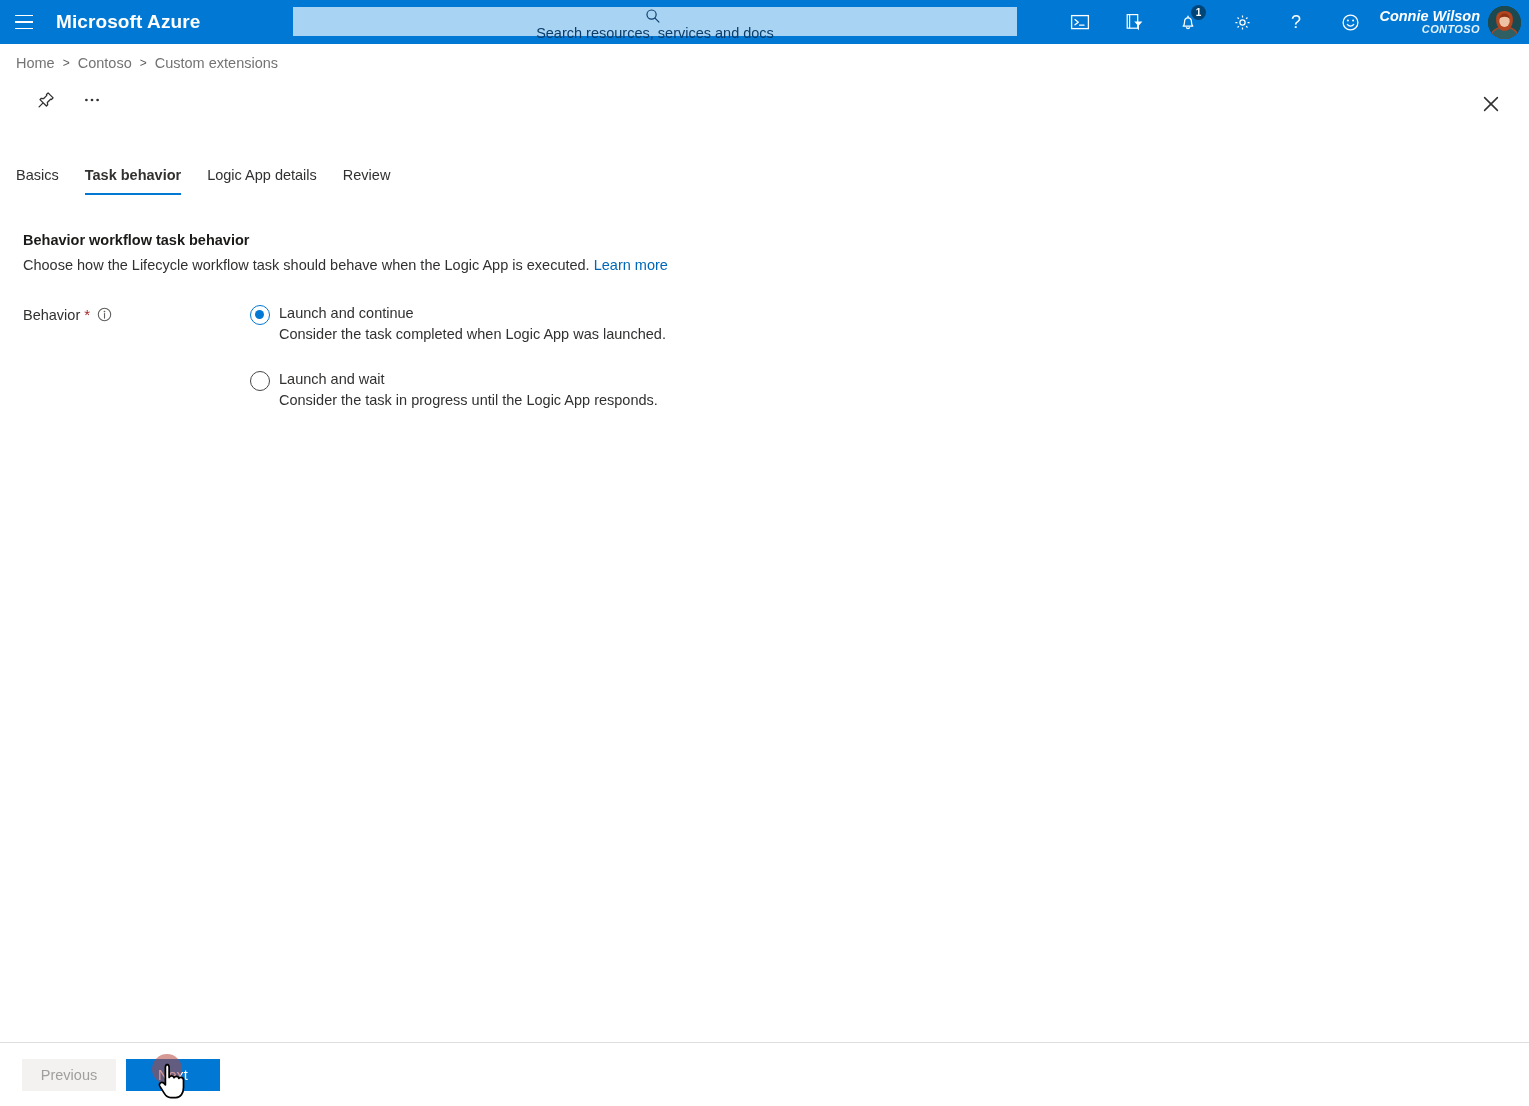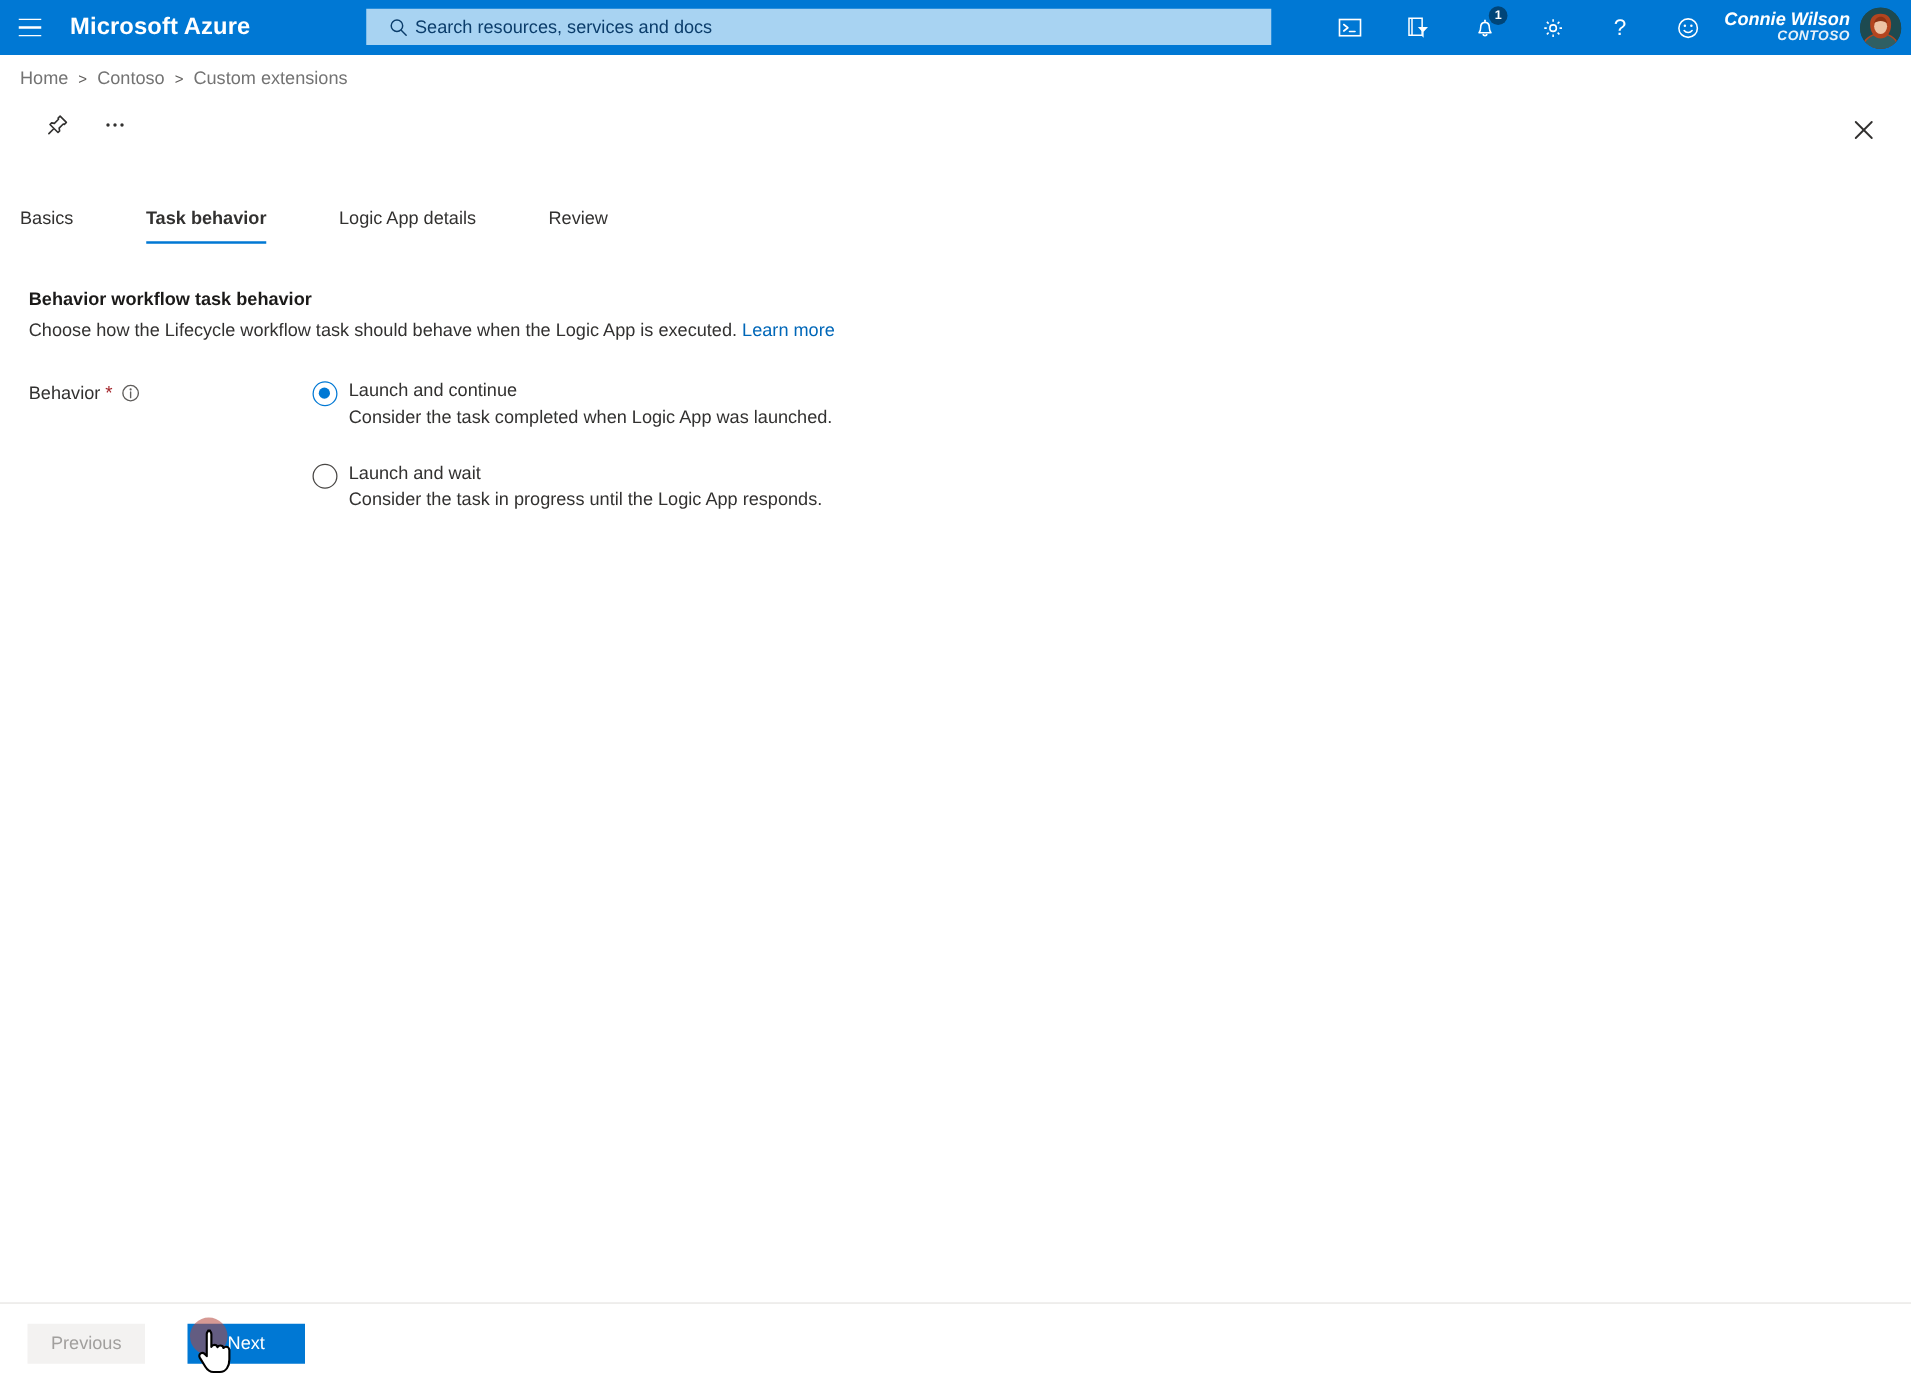--- a/index.html
+++ b/index.html
@@ -36,22 +36,23 @@
     letter-spacing: .1px;
     margin-left: 8px;
     white-space: nowrap;
     cursor: pointer;
   }
   .searchwrap {
     position: absolute; left: 293px; top: 7px;
     width: 724px; height: 29px;
     background: #a8d3f2;
     display: flex; align-items: center;
-    padding: 0 17px;
+    padding: 0 4px;
     cursor: text;
+    flex-direction: column;
   }
   .searchwrap .mag { width: 18px; height: 18px; flex: 0 0 18px; margin-right: 4px;}
   .searchwrap .ph {
     font-size: 14.5px; color: #0b3d6b;
     white-space: nowrap;
   }
   .top-icons {
     position: absolute; right: 152px; top: 0;
     height: 44px; display: flex; align-items: center;
   }
@@ -125,21 +126,21 @@
   .closebtn {
     position: absolute; top: 88px; right: 22px;
     width: 32px; height: 32px;
     display: flex; align-items: center; justify-content: center;
     cursor: pointer;
   }
 
   
   .tabs {
     position: absolute; top: 163px; left: 16px;
-    display: flex; align-items: flex-end; gap: 32px;
+    display: flex; align-items: flex-end;
   }
   .tab {
     font-size: 14.5px;
     color: #323130;
     padding: 4px 0 10px 0;
     margin-right: 26px;
     cursor: pointer;
     white-space: nowrap;
     border-bottom: 2px solid transparent;
   }
@@ -190,21 +191,20 @@
   
   .footer-sep {
     position: absolute; left: 0; top: 1042px;
     width: 1529px; height: 1px; background: #e1dfdd;
   }
   .footer {
     position: absolute; left: 0; top: 1043px;
     width: 1529px; height: 63px; background: #fff;
     display: flex; align-items: center;
     padding-left: 22px;
-    gap: 24px;
   }
   .btn {
     height: 32px; min-width: 94px;
     font-size: 14.5px;
     display: flex; align-items: center; justify-content: center;
     cursor: pointer; border: none;
     font-family: "Liberation Sans", sans-serif;
   }
   .btn-prev { background: #f3f2f1; color: #a19f9d; }
   .btn-next { background: #0078d4; color: #ffffff; margin-left: 10px; position: relative; }

